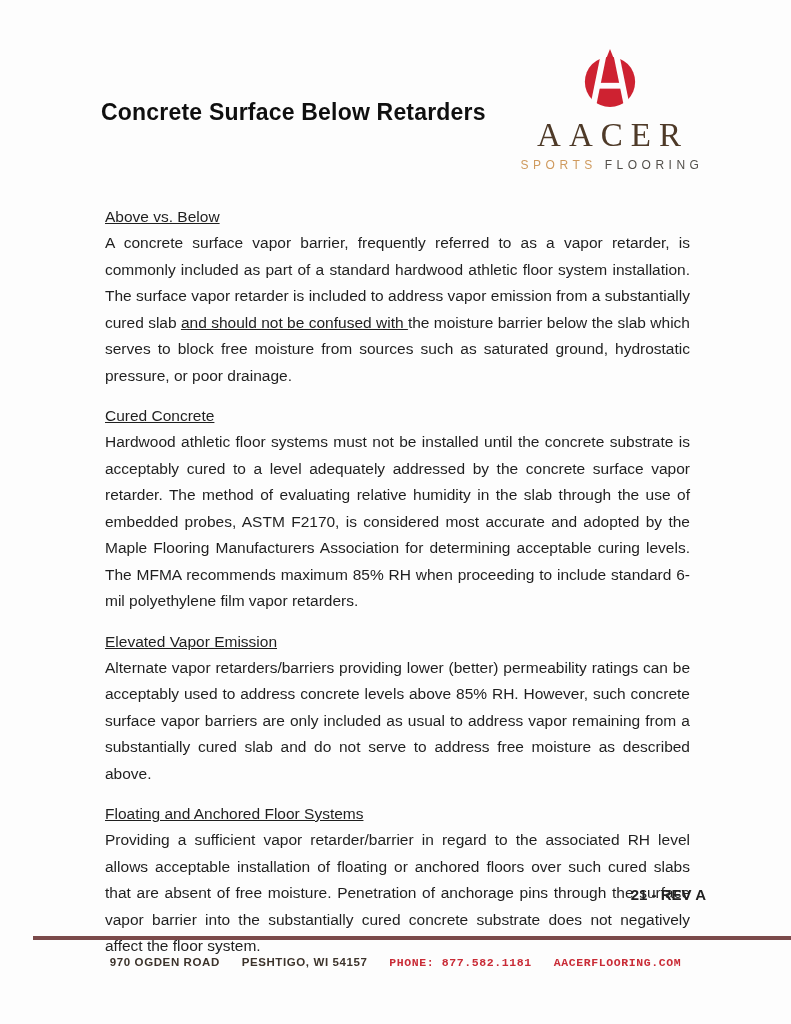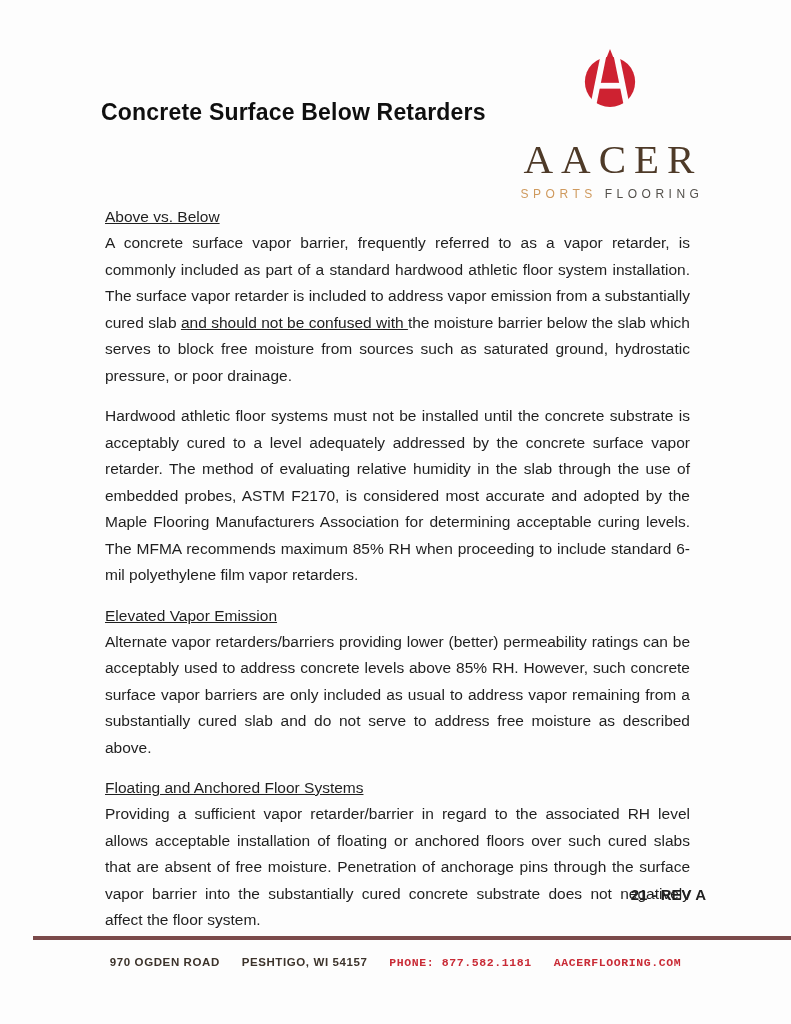--- a/index.html
+++ b/index.html
@@ -22,22 +22,22 @@
   .doc-title{
     position:absolute;left:101px;top:84px;
     font-size:23px;color:#0f0f0f;letter-spacing:0.2px;white-space:nowrap;
   }
   .logo{
     position:absolute;left:515px;top:46px;width:190px;text-align:center;
   }
   .logo-mark{display:block;margin:0 auto;}
   .logo-wordmark{
     font-family:"Liberation Serif", serif;
-    font-size:41px;color:var(--logo-brown);
-    letter-spacing:8px;padding-left:6px;margin-top:25px;white-space:nowrap;
+    font-size:33px;color:var(--logo-brown);
+    letter-spacing:8px;padding-left:6px;margin-top:7px;white-space:nowrap;
   }
   .logo-tagline{
     margin-top:4px;font-size:12px;letter-spacing:4.5px;padding-left:4px;white-space:nowrap;
   }
   .logo-tagline .sports{color:var(--logo-orange);margin-right:8px;}
   .logo-tagline .flooring{color:var(--logo-gray);}
   .content{
     position:absolute;left:101px;top:204px;width:589px;
   }
   .section{margin:0 0 13px 4px;}
@@ -85,20 +85,21 @@
     <span class="sports">SPORTS</span><span class="flooring">FLOORING</span>
   </div>
 </div>
 
 <div class="content" id="sections">
     <div class="section">
       <h3 class="section-heading">Above vs. Below</h3>
       <p class="section-body"><span>A concrete surface vapor barrier, frequently referred to as a vapor retarder, is commonly included as part of a standard hardwood athletic floor system installation. The surface vapor retarder is included to address vapor emission from a substantially cured slab </span><span class="u">and should not be confused with </span><span>the moisture barrier below the slab which serves to block free moisture from sources such as saturated ground, hydrostatic pressure, or poor drainage.</span></p>
     </div>
     <div class="section">
+      <h3 class="section-heading">Cured Concrete</h3>
       <p class="section-body"><span>Hardwood athletic floor systems must not be installed until the concrete substrate is acceptably cured to a level adequately addressed by the concrete surface vapor retarder. The method of evaluating relative humidity in the slab through the use of embedded probes, ASTM F2170, is considered most accurate and adopted by the Maple Flooring Manufacturers Association for determining acceptable curing levels. The MFMA recommends maximum 85% RH when proceeding to include standard 6-mil polyethylene film vapor retarders.</span></p>
     </div>
     <div class="section">
       <h3 class="section-heading">Elevated Vapor Emission</h3>
       <p class="section-body"><span>Alternate vapor retarders/barriers providing lower (better) permeability ratings can be acceptably used to address concrete levels above 85% RH. However, such concrete surface vapor barriers are only included as usual to address vapor remaining from a substantially cured slab and do not serve to address free moisture as described above.</span></p>
     </div>
     <div class="section">
       <h3 class="section-heading">Floating and Anchored Floor Systems</h3>
       <p class="section-body"><span>Providing a sufficient vapor retarder/barrier in regard to the associated RH level allows acceptable installation of floating or anchored floors over such cured slabs that are absent of free moisture. Penetration of anchorage pins through the surface vapor barrier into the substantially cured concrete substrate does not negatively affect the floor system.</span></p>
     </div>

